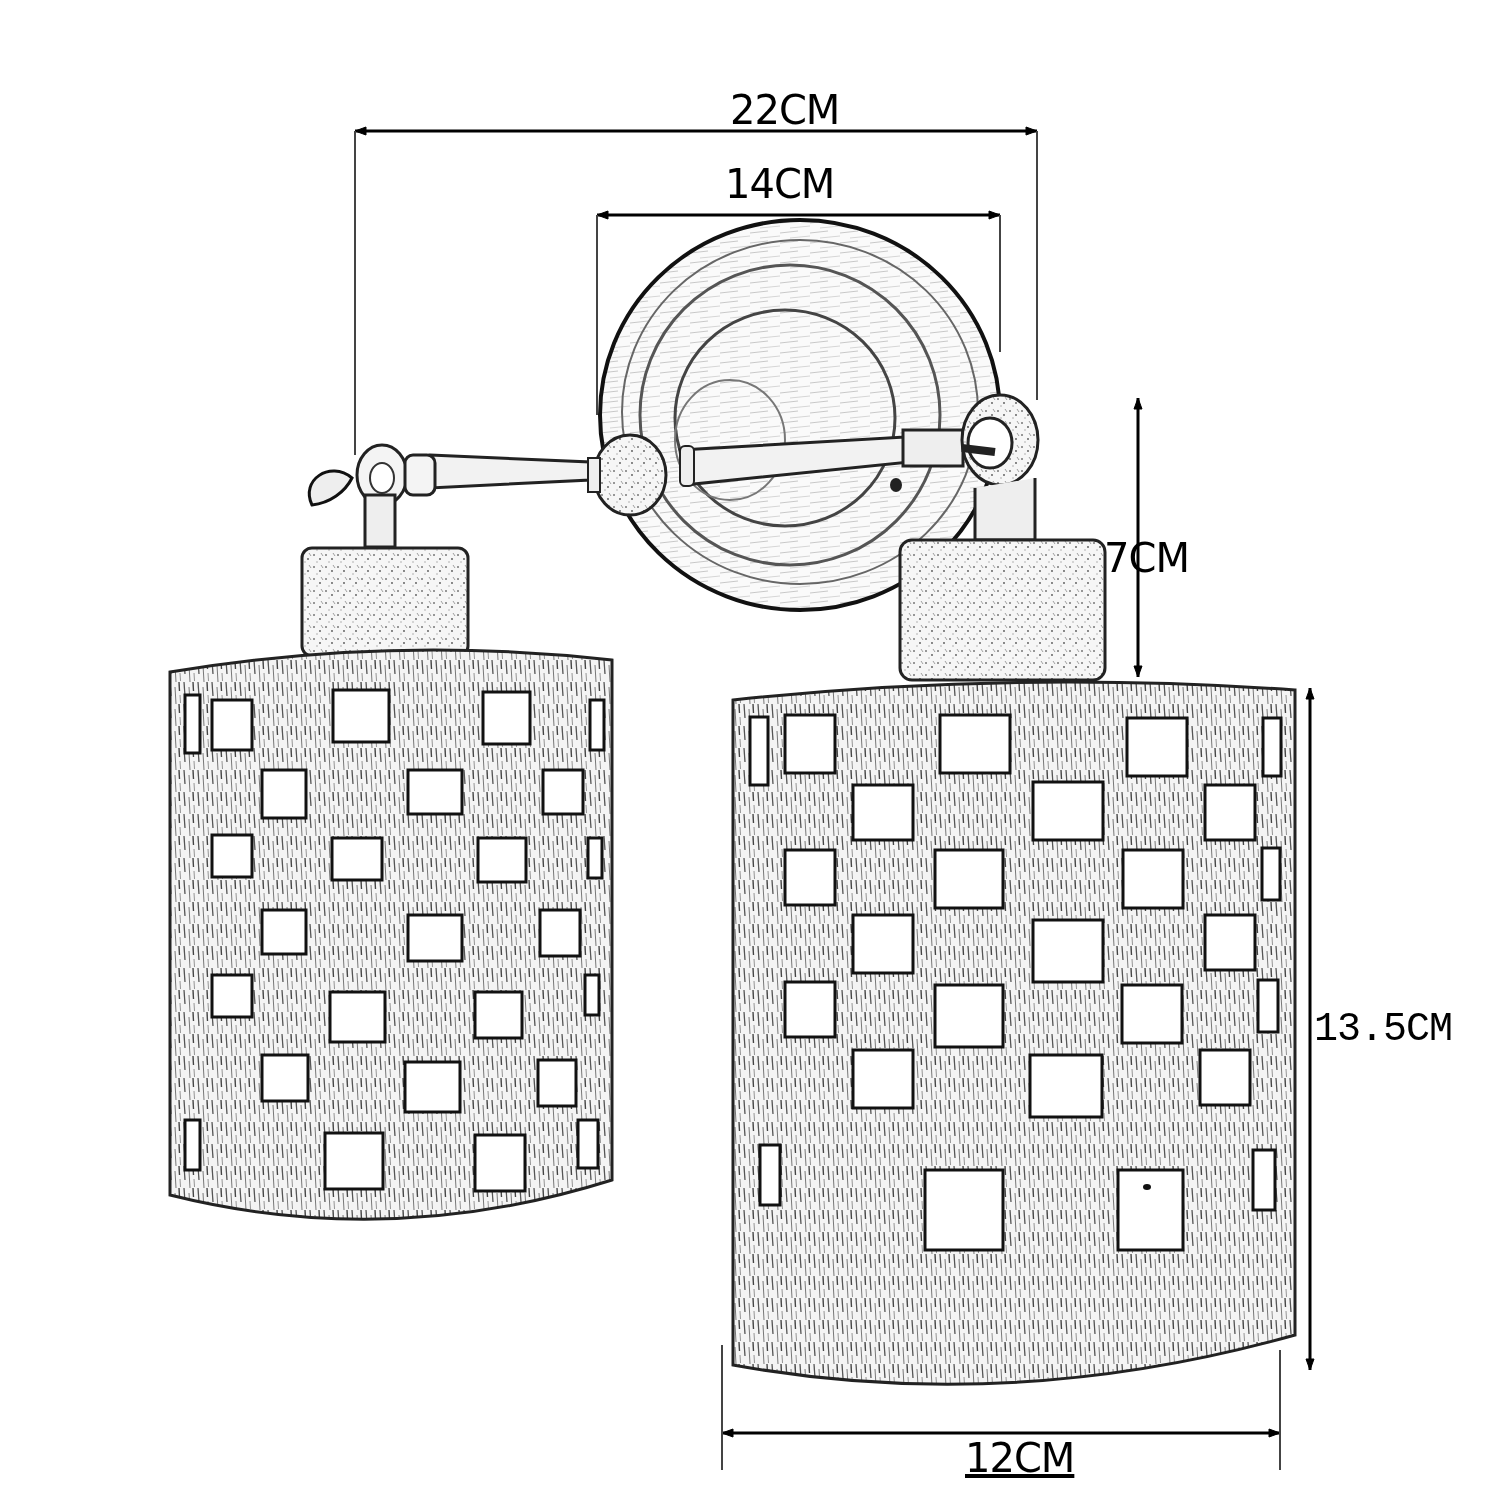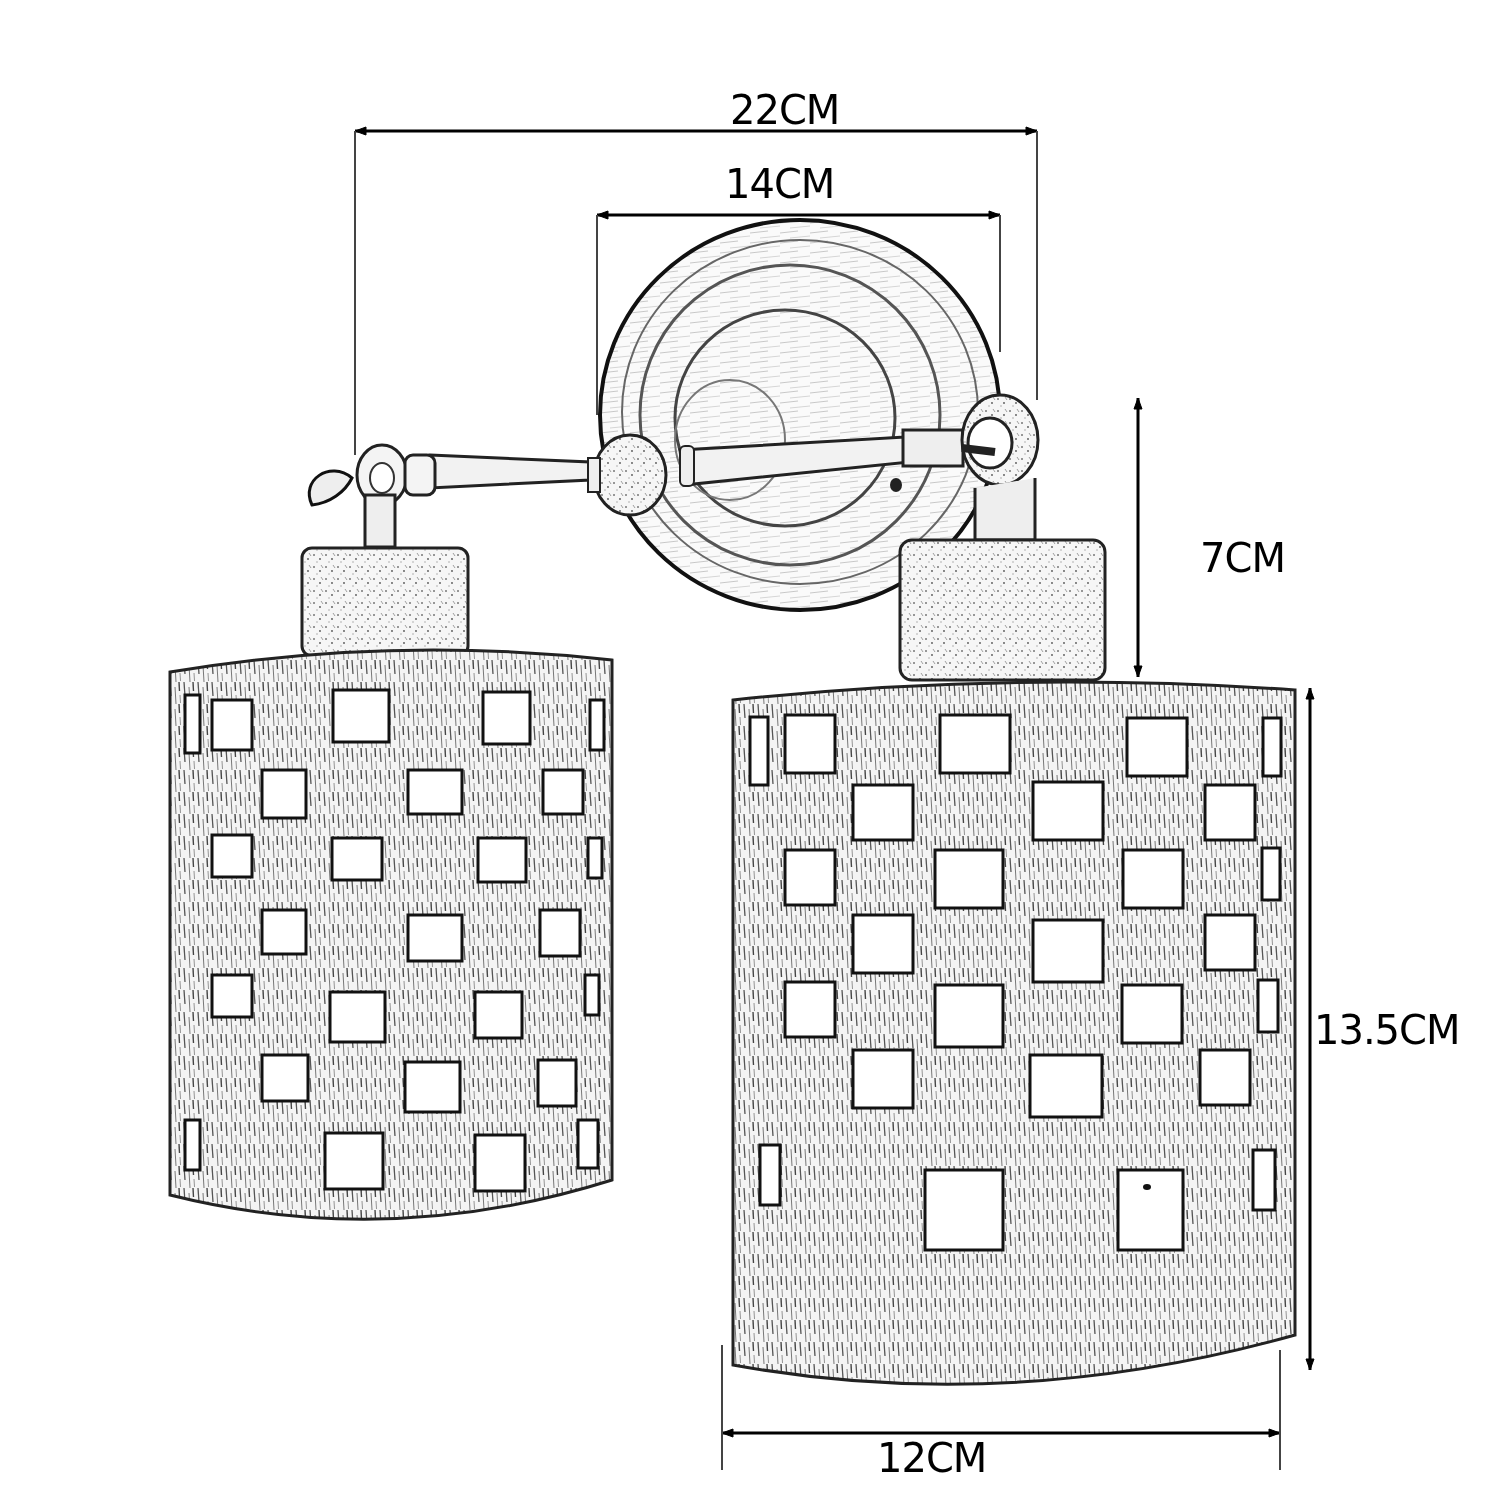--- a/index.html
+++ b/index.html
@@ -179,16 +179,16 @@
           <rect x="1118" y="1170" width="65" height="80"></rect>
           <rect x="1253" y="1150" width="22" height="60"></rect>
           <ellipse cx="1147" cy="1187" rx="4" ry="3" fill="#111" stroke="none"></ellipse>
         </g>
       </g>
     </g>
   </svg>
 
   <div class="dim-label" style="left:730px; top:90px;">22CM</div>
   <div class="dim-label" style="left:725px; top:164px;">14CM</div>
-  <div class="dim-label" style="left:1200px; top:538px;">7CM</div>
-  <div class="dim-label" style="left:1314px; top:1010px;">13.5CM</div>
-  <div class="dim-label" style="left:877px; top:1438px;">12CM</div>
+  <div class="dim-label" style="left:1104px; top:538px;">7CM</div>
+  <div class="dim-label" style="left:1314px; top:1010px;font-family:Liberation Mono, monospace;">13.5CM</div>
+  <div class="dim-label" style="left:965px; top:1438px;text-decoration:underline;">12CM</div>
 </div>
 
 </body></html>

